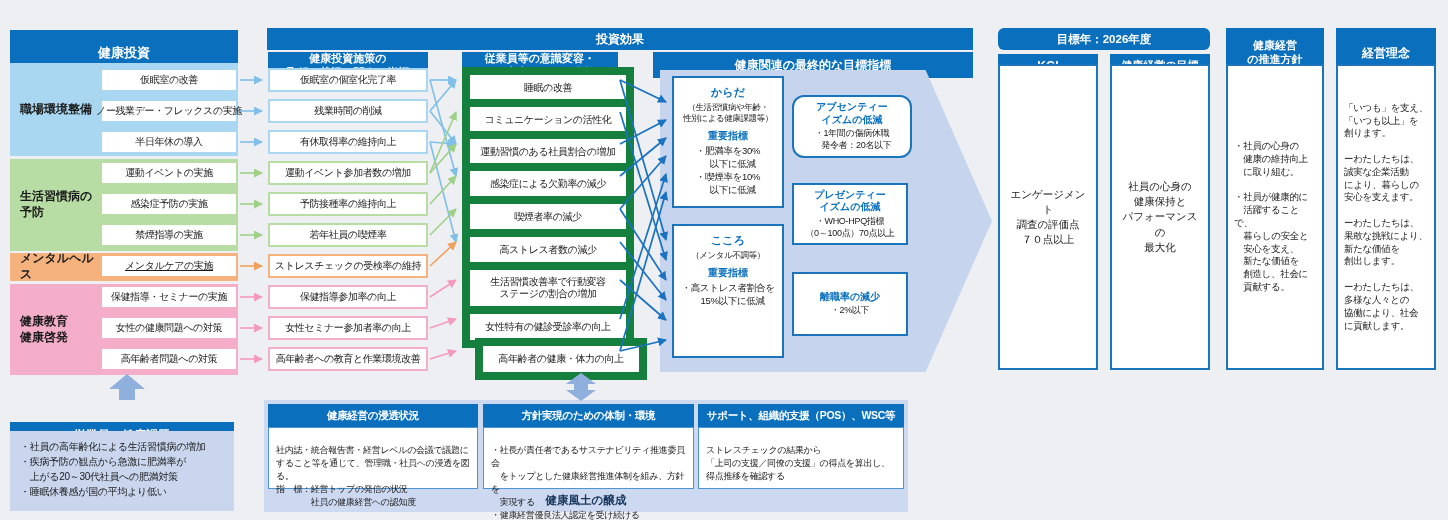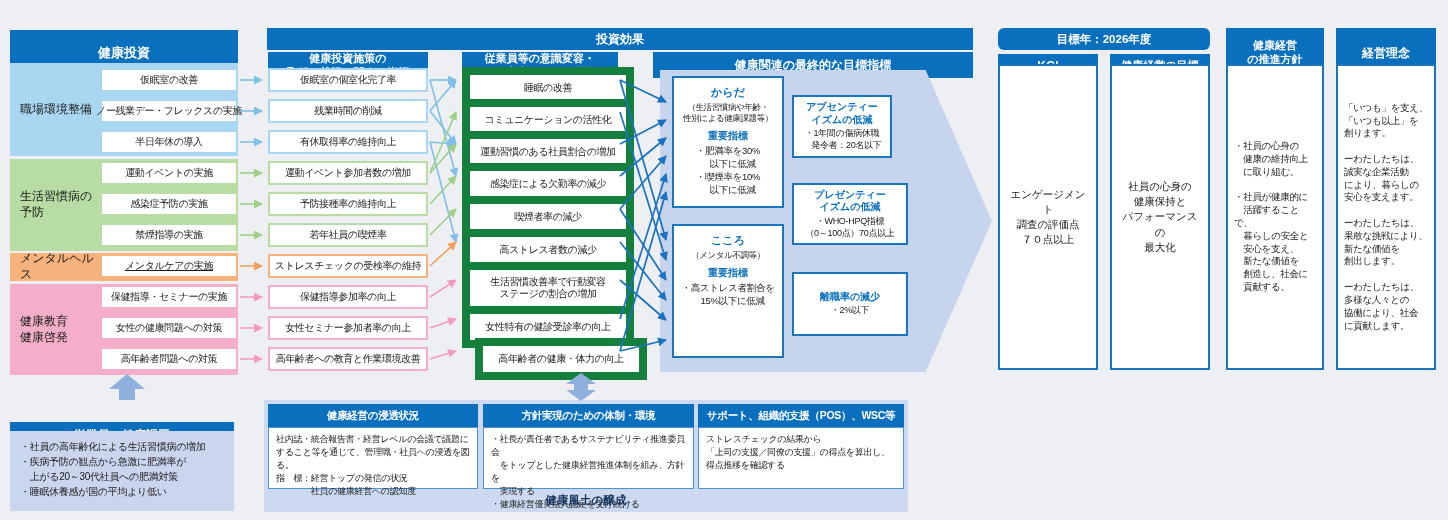--- a/index.html
+++ b/index.html
@@ -15,21 +15,21 @@
     display:flex;align-items:center;justify-content:center;text-align:center;
     font-weight:bold;line-height:1.25;margin-top:20px;
   }
   .band{position:absolute;box-sizing:border-box;}
   .band-blue{background:#a9d7f2;}
   .band-green{background:#b7dca4;}
   .band-orange{background:#f5b27c;}
   .band-pink{background:#f5aec9;}
   .band-label{
     position:absolute;display:flex;align-items:center;box-sizing:border-box;
-    padding-left:6px;font-size:12px;font-weight:normal;color:#1a1a1a;
+    padding-left:6px;font-size:12px;font-weight:bold;color:#1a1a1a;
     white-space:pre-line;line-height:1.3;z-index:2;
   }
   .item{
     position:absolute;background:#fff;display:flex;align-items:center;justify-content:center;
     box-sizing:border-box;font-size:10px;letter-spacing:-0.4px;white-space:nowrap;z-index:2;
     color:#1a1a1a;
   }
   .b-blue{border:2px solid #a9d7f2;}
   .b-green{border:2px solid #b7dca4;}
   .b-orange{border:2px solid #f5b27c;}
@@ -69,21 +69,21 @@
   .bodybox{
     position:absolute;background:#c9d6ee;z-index:2;box-sizing:border-box;
     font-size:10px;letter-spacing:-0.3px;line-height:1.5;color:#1a1a1a;padding:8px 10px;white-space:pre-line;
   }
   .bbox-hdr{
     position:absolute;background:#0a70bd;color:#fff;z-index:2;font-weight:bold;
     display:flex;align-items:center;justify-content:center;font-size:10.5px;letter-spacing:-0.3px;
   }
   .bbox-body{
     position:absolute;background:#fff;border:1.5px solid #4d94d0;z-index:2;box-sizing:border-box;
-    font-size:9px;letter-spacing:-0.3px;line-height:1.45;color:#1a1a1a;padding:5px 7px;white-space:pre-line;
+    font-size:9px;letter-spacing:-0.3px;line-height:1.45;color:#1a1a1a;padding:16px 7px;white-space:pre-line;
   }
   .caption{
     position:absolute;z-index:2;font-weight:bold;font-size:11.5px;color:#16365c;
     display:flex;align-items:center;justify-content:center;
   }
   #arrow-layer{position:absolute;left:0;top:0;z-index:5;pointer-events:none;}
 </style>
 </head>
 <body>
 
@@ -280,21 +280,21 @@
     <div class="item3 pre" style="left:462px;top:67px;width:156px;height:26px;">睡眠の改善</div>
     <div class="item3 pre" style="left:462px;top:99px;width:156px;height:26px;">コミュニケーションの活性化</div>
     <div class="item3 pre" style="left:462px;top:131px;width:156px;height:26px;">運動習慣のある社員割合の増加</div>
     <div class="item3 pre" style="left:462px;top:163px;width:156px;height:26px;">感染症による欠勤率の減少</div>
     <div class="item3 pre" style="left:462px;top:196px;width:156px;height:26px;">喫煙者率の減少</div>
     <div class="item3 pre" style="left:462px;top:229px;width:156px;height:26px;">高ストレス者数の減少</div>
     <div class="item3 pre" style="left:462px;top:262px;width:156px;height:36px;">生活習慣改善率で行動変容
 ステージの割合の増加</div>
     <div class="item3 pre" style="left:462px;top:306px;width:156px;height:26px;">女性特有の健診受診率の向上</div>
     <div class="item3 pre" style="left:475px;top:338px;width:156px;height:26px;">高年齢者の健康・体力の向上</div>
-    <div class="sidebox" style="left:792px;top:95px;width:100px;height:63px;">
+    <div class="sidebox" style="left:792px;top:95px;width:120px;height:63px;border-radius:12px;">
       <div class="sb-title">アブセンティー
 イズムの低減</div>
       <div class="sb-body">・1年間の傷病休職
 　発令者：20名以下</div>
     </div>
     <div class="sidebox" style="left:792px;top:183px;width:116px;height:62px;">
       <div class="sb-title">プレゼンティー
 イズムの低減</div>
       <div class="sb-body">・WHO-HPQ指標
 （0～100点）70点以上</div>

